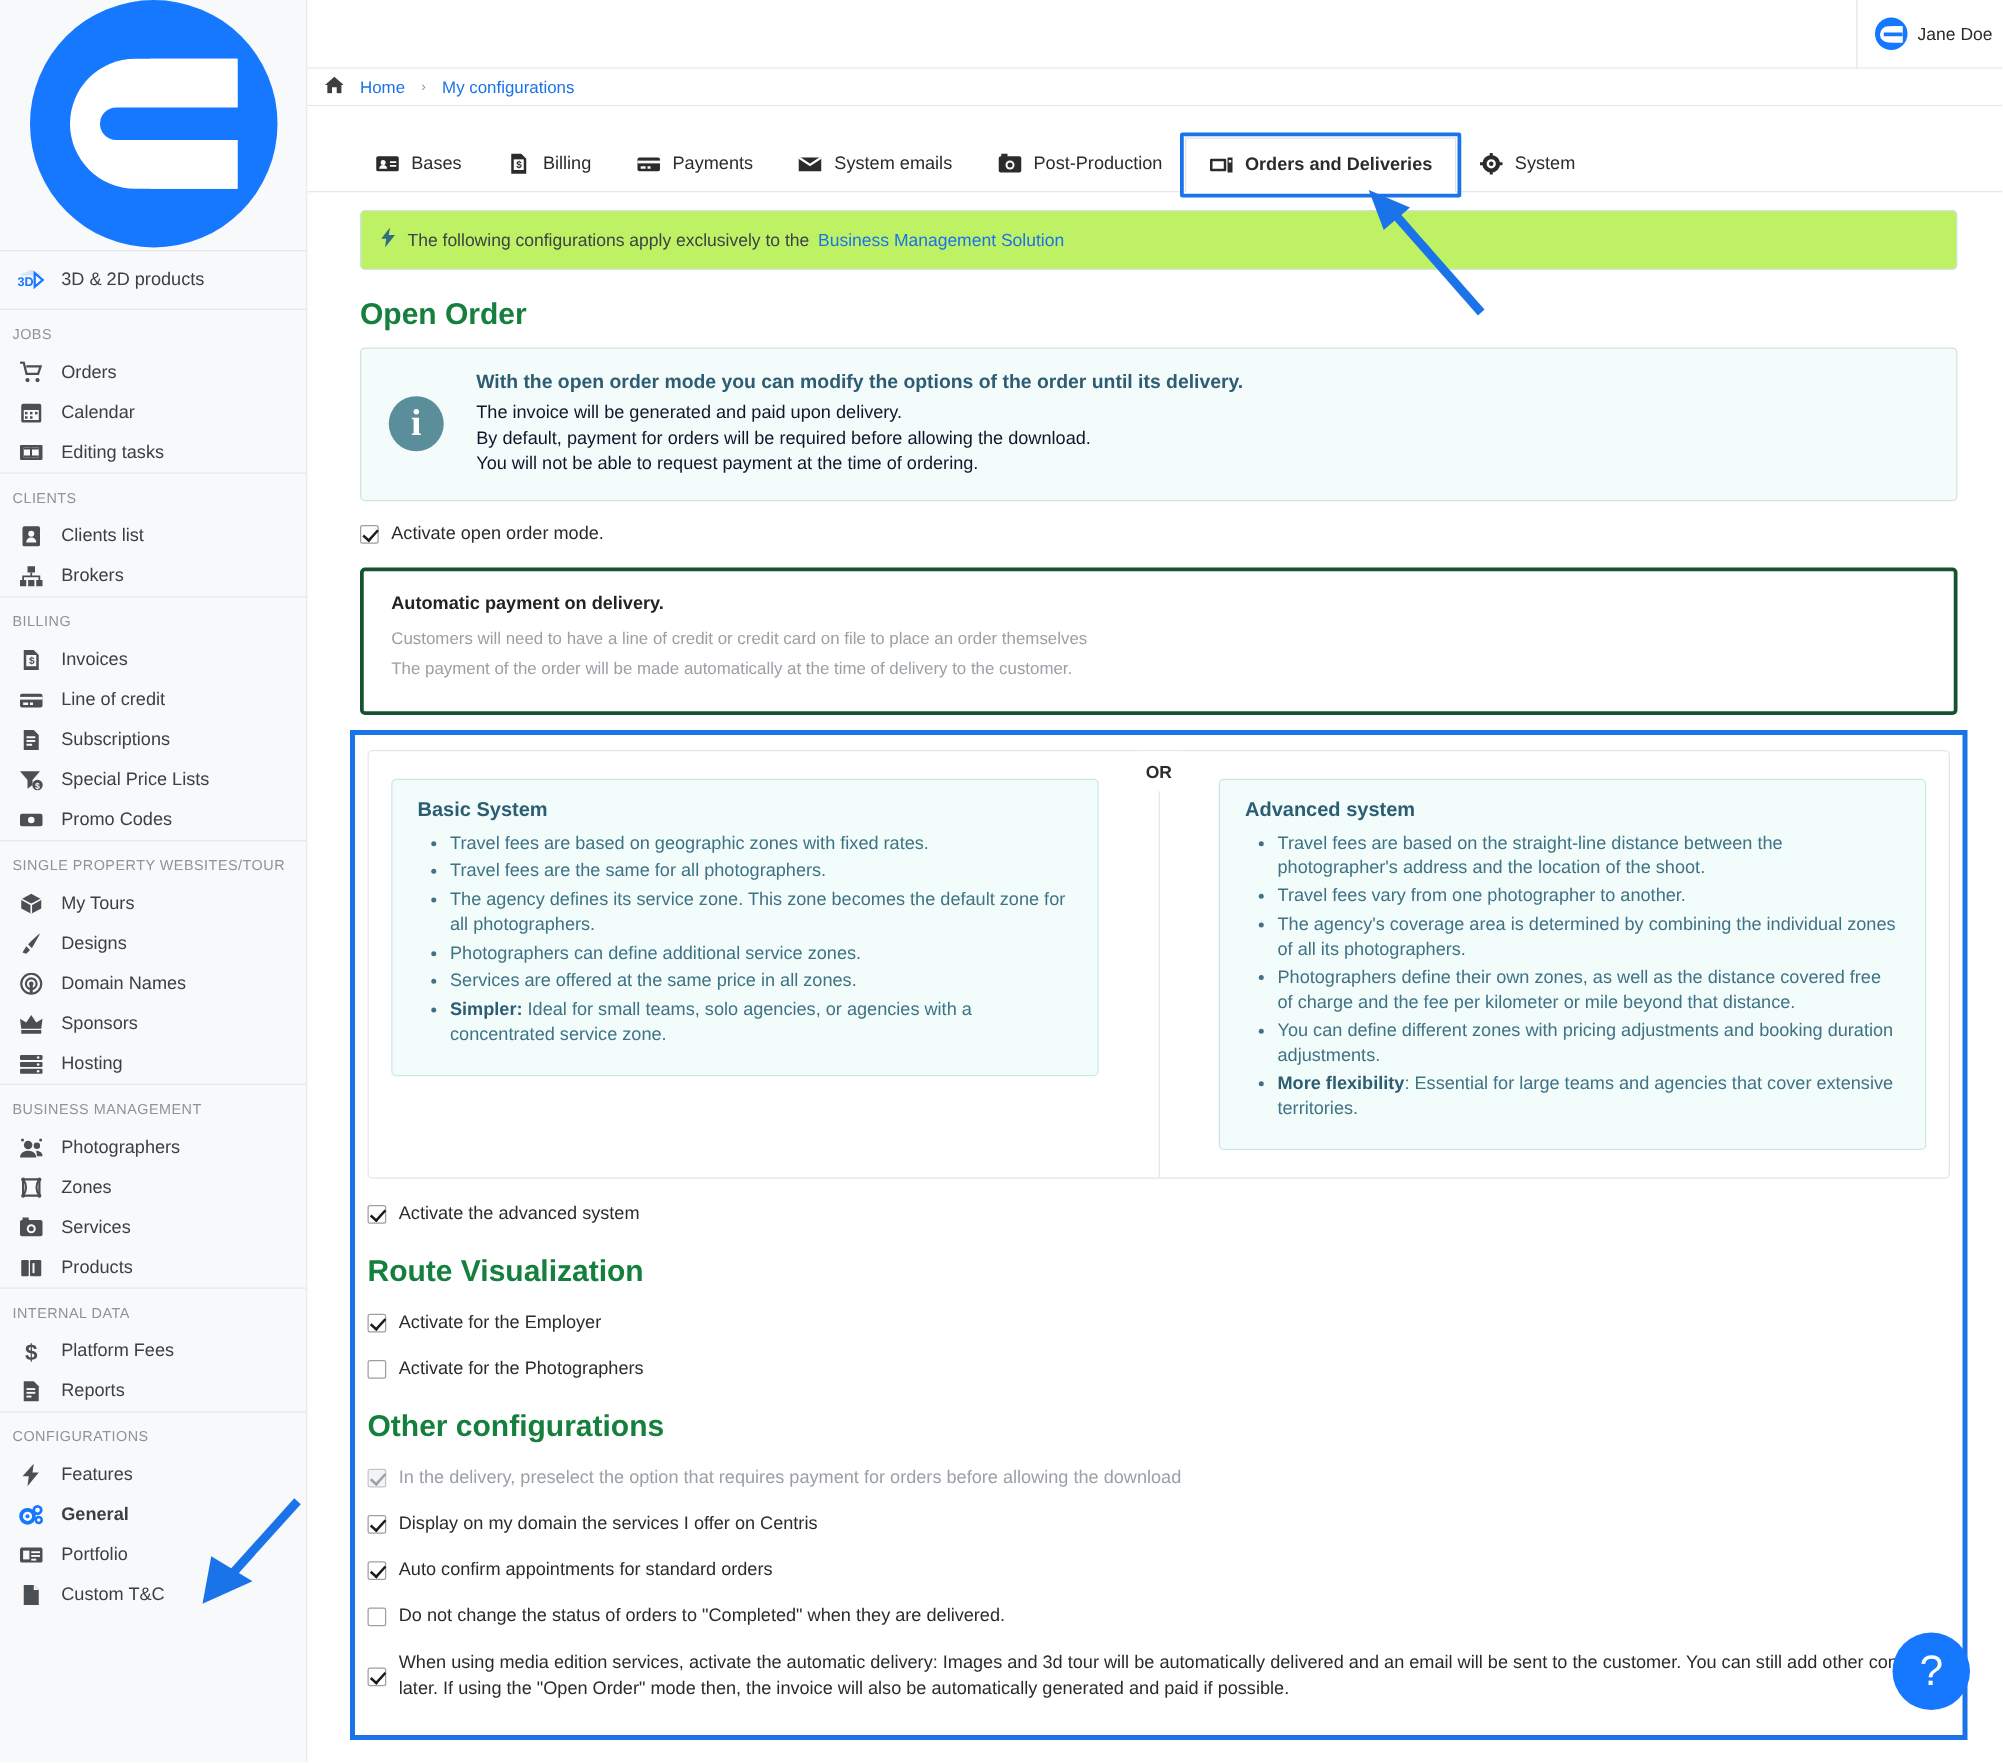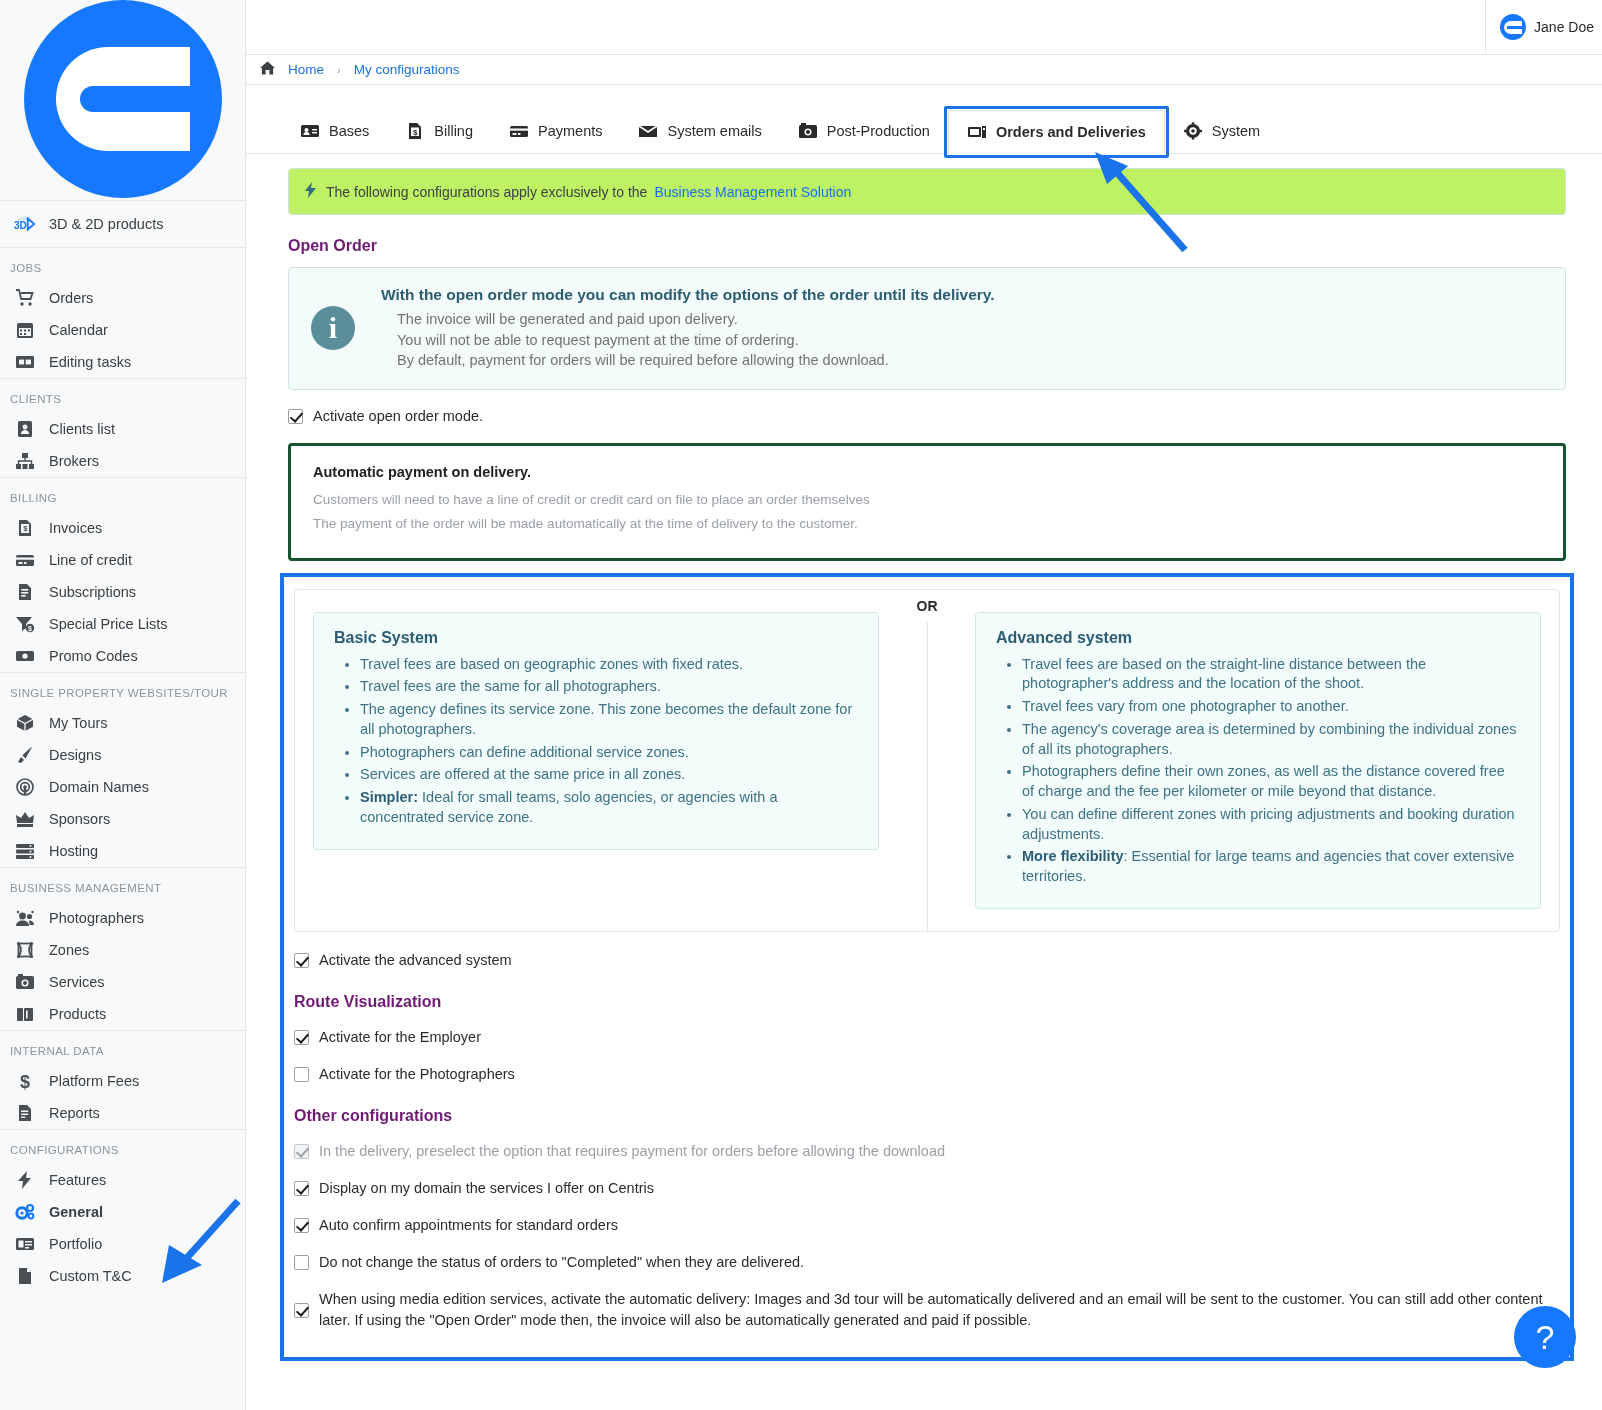--- a/index.html
+++ b/index.html
@@ -100,35 +100,35 @@
 
   .notice{
     border:1px solid #cfe2e2; background:#bef264; border-radius:4px;
     padding:13px 16px; display:flex; align-items:center; gap:10px;
     font-size:14px; color:#3d4245;
   }
   .notice .bolt{ color:#2f6f7e; font-size:15px; }
   .notice a{ color:#1a73e8; text-decoration:none; cursor:pointer; }
 
   h2.section{
-    font-size:16px; font-weight:bold; color:#701a75; margin:22px 0 12px 0;
+    font-size:24px; font-weight:bold; color:#15803d; margin:22px 0 12px 0;
   }
 
   .infobox{
     border:1px solid #cfe2e2; background:#f4fbfb; border-radius:4px;
     padding:18px 22px; display:flex; align-items:center; gap:26px;
   }
   .info-i{
     width:44px; height:44px; border-radius:50%; background:#5a8e9b;
     color:#fff; font-family:"Liberation Serif", serif; font-weight:bold;
     font-size:30px; display:flex; align-items:center; justify-content:center;
     flex:0 0 44px;
   }
   .info-lines .hl{ font-size:15.5px; font-weight:bold; color:#2c5d73; margin-bottom:5px; }
-  .info-lines .ln{ font-size:14.5px; color:#737373; line-height:1.42;margin-left:16px; }
+  .info-lines .ln{ font-size:14.5px; color:#0f172a; line-height:1.42; }
 
   .chk-row{ display:flex; align-items:center; gap:10px; margin:16px 0; }
   .chk{
     width:15px; height:15px; flex:0 0 15px; border:1px solid #9aa0a6; border-radius:2px;
     background:#fff; position:relative; cursor:pointer; margin-top:1px;
   }
   .chk.checked::after{
     content:""; position:absolute; left:4px; top:0px; width:5px; height:10px;
     border:solid #1b1b1b; border-width:0 2px 2px 0; transform:rotate(42deg);
   }
@@ -603,22 +603,22 @@
     </div>
 
     <h2 class="section">Open Order</h2>
 
     <div class="infobox">
       <span class="info-i">i</span>
       <div class="info-lines">
         <div class="hl">With the open order mode you can modify the options of the order until its delivery.</div>
         <div id="oo-lines">
             <div class="ln">The invoice will be generated and paid upon delivery.</div>
+            <div class="ln">By default, payment for orders will be required before allowing the download.</div>
             <div class="ln">You will not be able to request payment at the time of ordering.</div>
-            <div class="ln">By default, payment for orders will be required before allowing the download.</div>
           </div>
       </div>
     </div>
 
     <div class="chk-row">
       <span class="chk checked"></span>
       <span class="chk-label">Activate open order mode.</span>
     </div>
 
     <div class="panel">

